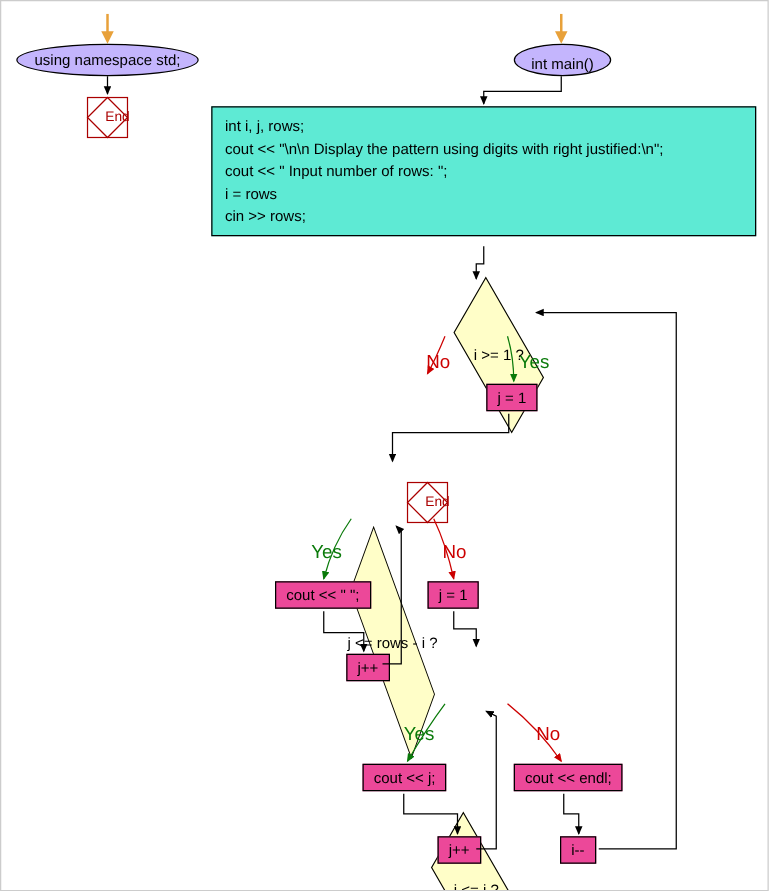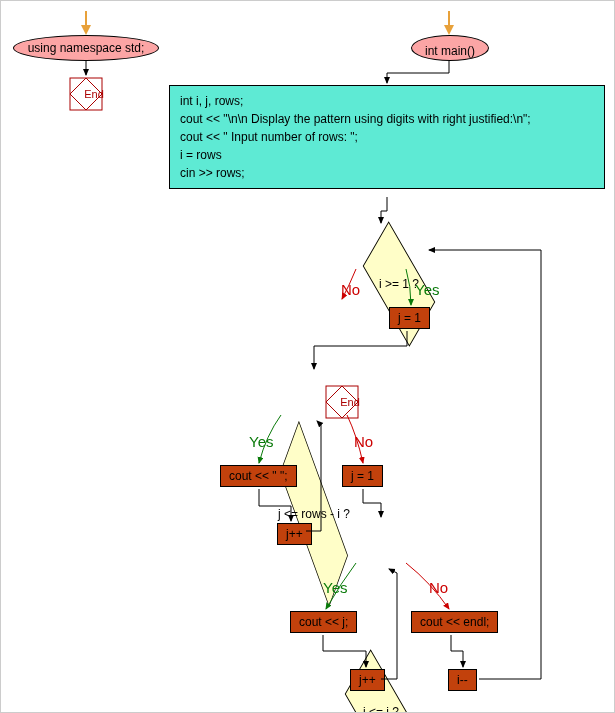--- a/index.html
+++ b/index.html
@@ -12,38 +12,38 @@
     font-size: 12px;
     position: relative;
     border: 1px solid #ccc;
   }
   .node {
     position: absolute;
   }
   .ellipse {
     border: 1px solid #000;
     border-radius: 50%;
-    background: #fca5a5;
+    background: #c4b5fd;
     display: flex;
     align-items: center;
     justify-content: center;
     text-align: center;
     padding: 2px 8px;
   }
   .rect {
     border: 1px solid #000;
     background: #5eead4;
     padding: 6px 10px;
     font-size: 12px;
     line-height: 1.5;
     white-space: nowrap;
   }
   .rect-small {
     border: 1px solid #000;
-    background: #c2410c;
+    background: #ec4899;
     padding: 3px 8px;
     font-size: 12px;
     white-space: nowrap;
   }
   .diamond {
     width: 90px;
     height: 50px;
     position: relative;
   }
   .diamond-shape {

